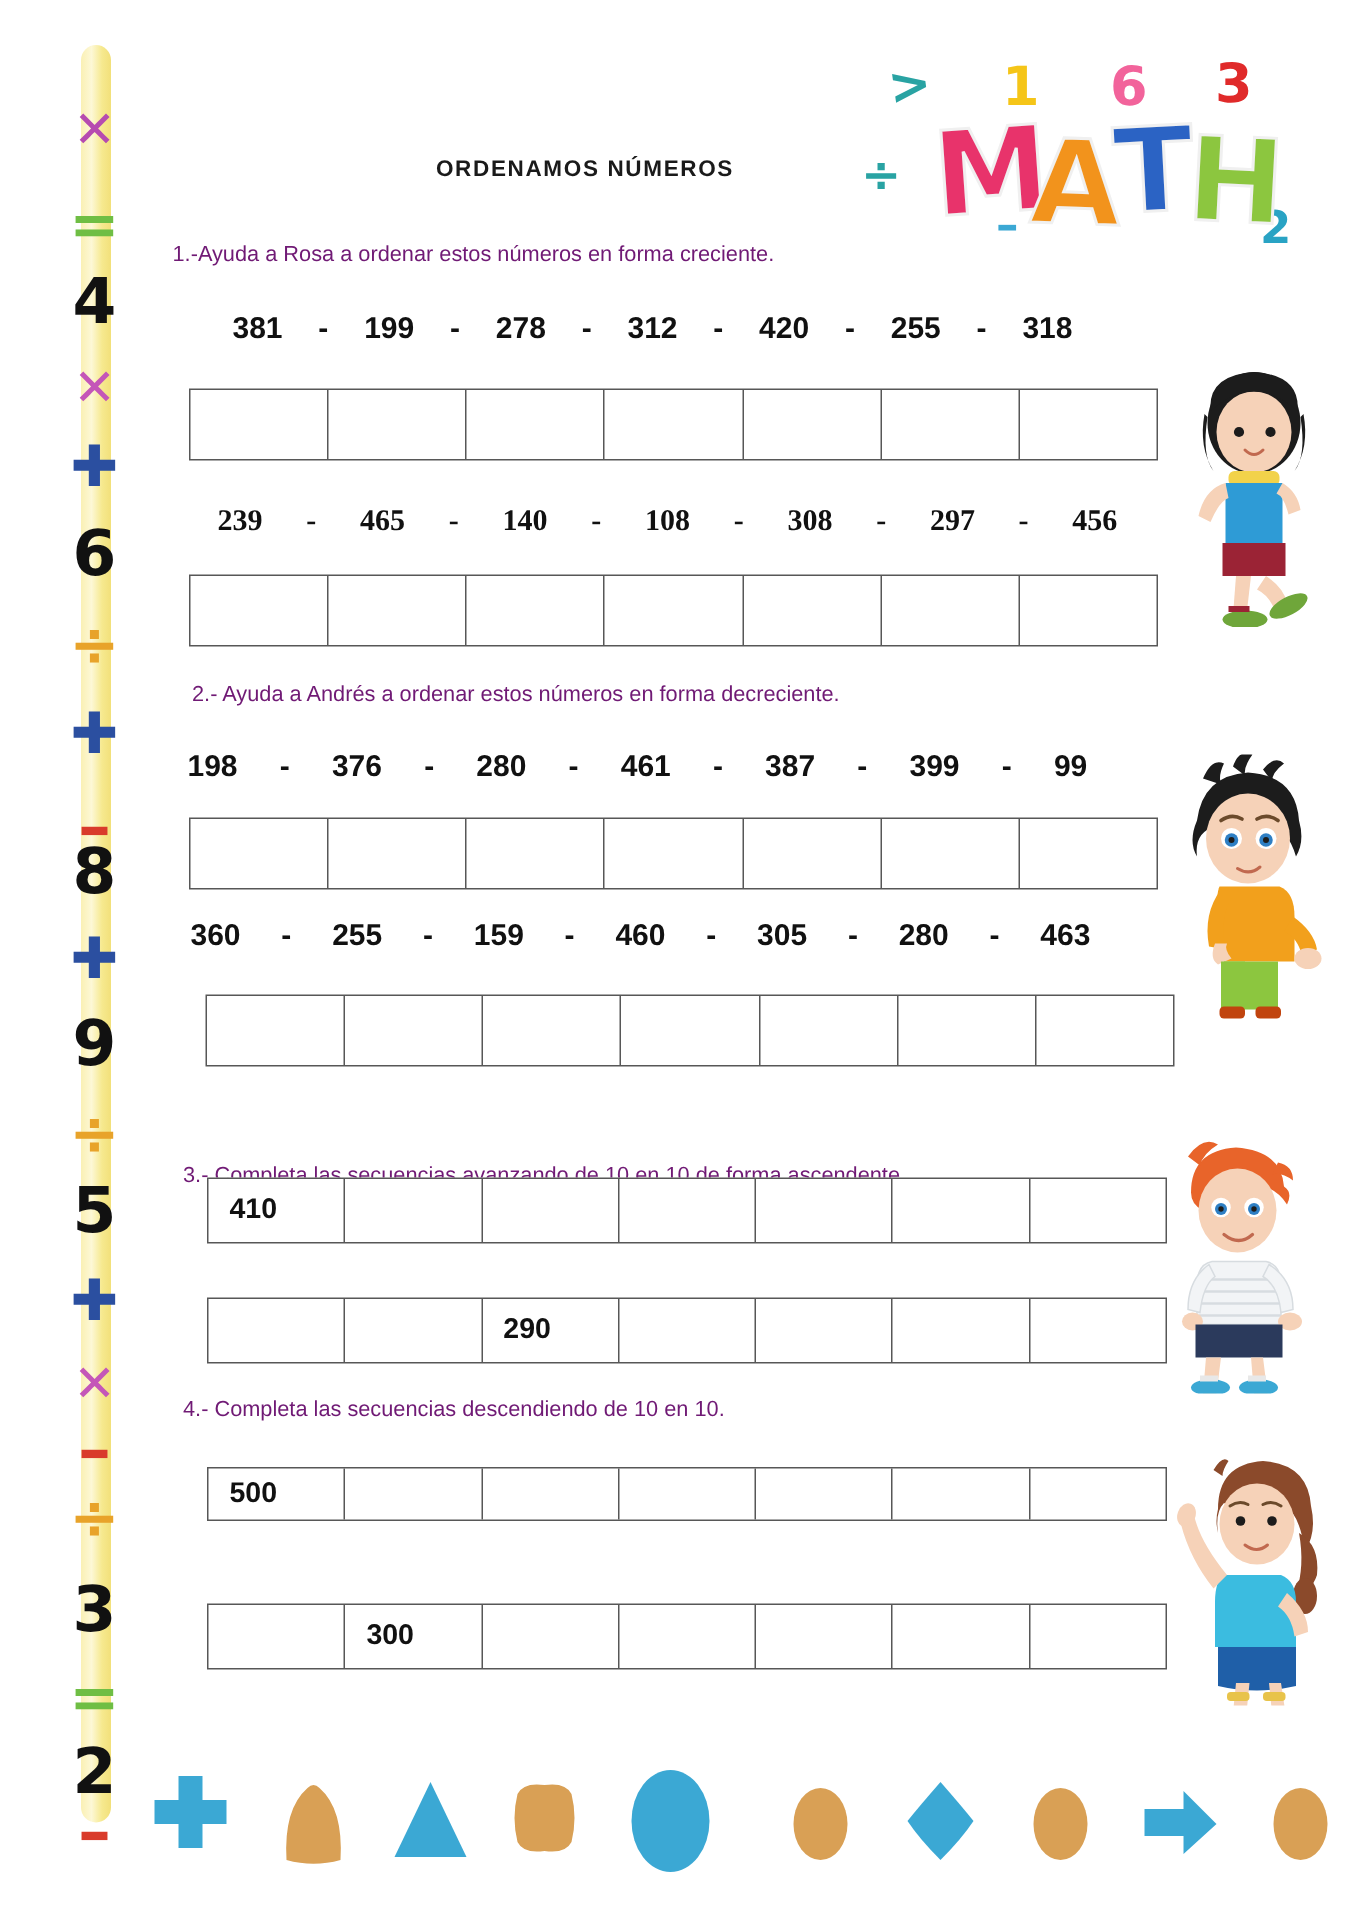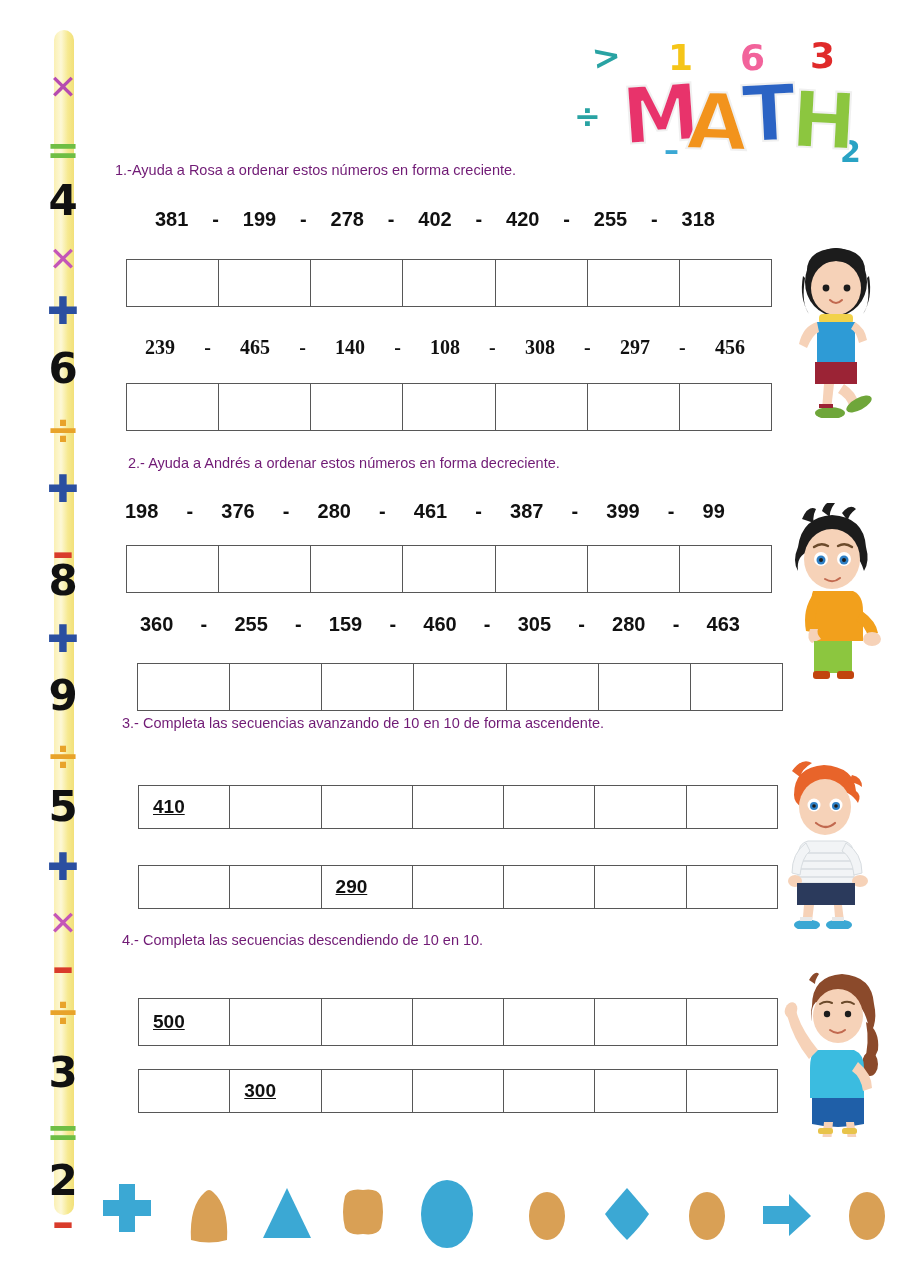--- a/index.html
+++ b/index.html
@@ -53,21 +53,20 @@
   .numrow .n{display:inline-block;}
   .numrow .sep{display:inline-block;color:#111;}
 
   
   .tbl{position:absolute;display:flex;border:1.4px solid #575757;background:#fff;box-sizing:border-box;}
   .cell{
     flex:1 1 0;border-right:1.4px solid #575757;box-sizing:border-box;
     display:flex;align-items:center;padding-left:14px;
     font-size:19px;font-weight:bold;color:#111;
     font-family:"Liberation Sans", sans-serif;
-    text-decoration:underline;
   }
   .cell:last-child{border-right:none;}
 
   
   .shapes{position:absolute;left:95px;top:1178px;width:790px;height:76px;}
   .shape-slot{position:absolute;top:0;width:64px;height:76px;}
   .shape-slot svg{display:block;}
 
   
   .char{position:absolute;}
@@ -119,31 +118,32 @@
 
       <g stroke="#f0f0f0" stroke-width="2" font-family="DejaVu Sans, sans-serif" font-size="78" font-weight="bold">
         <text id="ltr-0" x="52" y="122" fill="#E8336B" transform="rotate(-4 52 122)">M</text>
         <text id="ltr-1" x="114" y="126" fill="#F2931C" transform="rotate(2 114 126)">A</text>
         <text id="ltr-2" x="172" y="120" fill="#2B63C4" transform="rotate(-3 172 120)">T</text>
         <text id="ltr-3" x="218" y="124" fill="#8CC63F" transform="rotate(3 218 124)">H</text>
       </g>
     </svg>
   </div>
 
+  <div class="title">ORDENAMOS NÚMEROS</div>
 
   <div id="exercise-root">
       <div class="prompt" style="left: 115px; top: 162px;">1.-Ayuda a Rosa a ordenar estos números en forma creciente.</div>
       <div class="numrow" style="left: 155px; top: 208px; width: 560px; justify-content: space-between;">
         <span class="n">381</span>
         <span class="sep">-</span>
         <span class="n">199</span>
         <span class="sep">-</span>
         <span class="n">278</span>
         <span class="sep">-</span>
-        <span class="n">402</span>
+        <span class="n">312</span>
         <span class="sep">-</span>
         <span class="n">420</span>
         <span class="sep">-</span>
         <span class="n">255</span>
         <span class="sep">-</span>
         <span class="n">318</span>
       </div>
       <div class="tbl" style="left: 126px; top: 259px; width: 646px; height: 48px;">
         <div class="cell"></div>
         <div class="cell"></div>
@@ -195,21 +195,21 @@
       </div>
       <div class="tbl" style="left: 126px; top: 545px; width: 646px; height: 48px;">
         <div class="cell"></div>
         <div class="cell"></div>
         <div class="cell"></div>
         <div class="cell"></div>
         <div class="cell"></div>
         <div class="cell"></div>
         <div class="cell"></div>
       </div>
-      <div class="numrow" style="left: 140px; top: 613px; width: 600px; justify-content: space-between;">
+      <div class="numrow" style="left: 127px; top: 613px; width: 600px; justify-content: space-between;">
         <span class="n">360</span>
         <span class="sep">-</span>
         <span class="n">255</span>
         <span class="sep">-</span>
         <span class="n">159</span>
         <span class="sep">-</span>
         <span class="n">460</span>
         <span class="sep">-</span>
         <span class="n">305</span>
         <span class="sep">-</span>
@@ -219,41 +219,41 @@
       </div>
       <div class="tbl" style="left: 137px; top: 663px; width: 646px; height: 48px;">
         <div class="cell"></div>
         <div class="cell"></div>
         <div class="cell"></div>
         <div class="cell"></div>
         <div class="cell"></div>
         <div class="cell"></div>
         <div class="cell"></div>
       </div>
-      <div class="prompt" style="left: 122px; top: 715px;">3.- Completa las secuencias avanzando de 10 en 10 de forma ascendente.</div>
+      <div class="prompt" style="left: 122px; top: 776px;">3.- Completa las secuencias avanzando de 10 en 10 de forma ascendente.</div>
       <div class="tbl" style="left: 138px; top: 785px; width: 640px; height: 44px;">
         <div class="cell">410</div>
         <div class="cell"></div>
         <div class="cell"></div>
         <div class="cell"></div>
         <div class="cell"></div>
         <div class="cell"></div>
         <div class="cell"></div>
       </div>
       <div class="tbl" style="left: 138px; top: 865px; width: 640px; height: 44px;">
         <div class="cell"></div>
         <div class="cell"></div>
         <div class="cell">290</div>
         <div class="cell"></div>
         <div class="cell"></div>
         <div class="cell"></div>
         <div class="cell"></div>
       </div>
       <div class="prompt" style="left: 122px; top: 932px;">4.- Completa las secuencias descendiendo de 10 en 10.</div>
-      <div class="tbl" style="left: 138px; top: 998px; width: 640px; height: 48px;">
+      <div class="tbl" style="left: 138px; top: 978px; width: 640px; height: 36px;">
         <div class="cell">500</div>
         <div class="cell"></div>
         <div class="cell"></div>
         <div class="cell"></div>
         <div class="cell"></div>
         <div class="cell"></div>
         <div class="cell"></div>
       </div>
       <div class="tbl" style="left: 138px; top: 1069px; width: 640px; height: 44px;">
         <div class="cell"></div>

